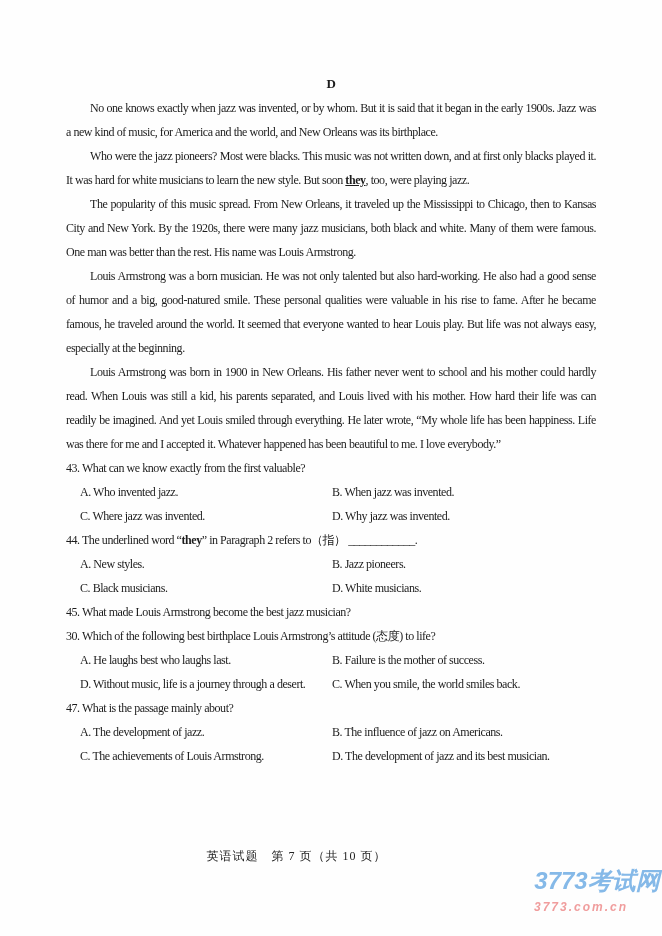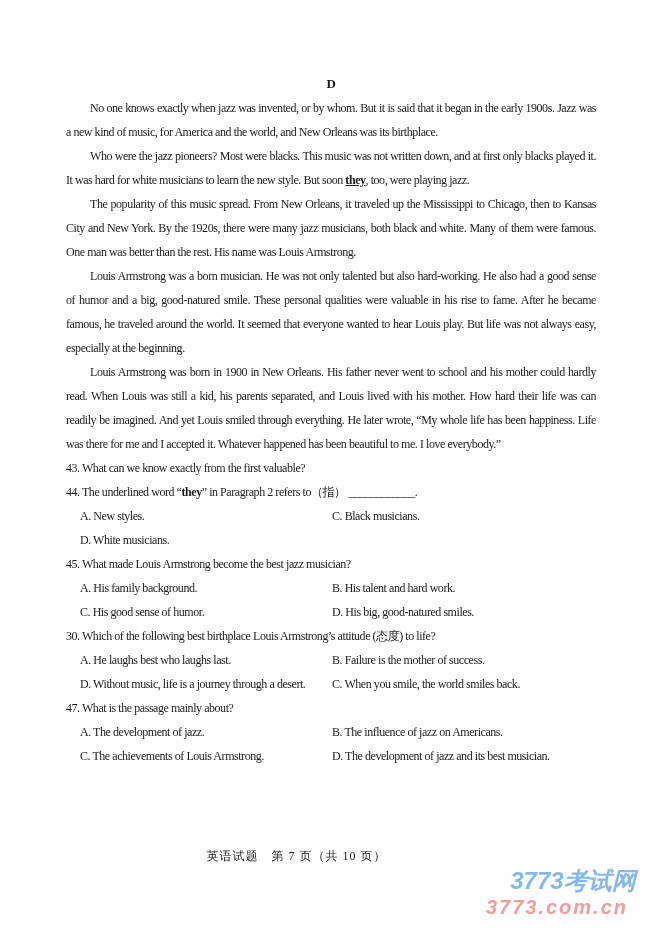--- a/index.html
+++ b/index.html
@@ -63,21 +63,21 @@
     pointer-events: none;
   }
   .wm-title {
     font-size: 24px;
     line-height: 34px;
     letter-spacing: 0px;
     text-shadow: 0 1px 1px rgba(255,255,255,0.7);
     padding-right: 2px;
   }
   .wm-url {
-    font-size: 20px;
+    font-size: 12px;
     line-height: 18px;
     letter-spacing: 2px;
     padding-right: 34px;
   }
 </style>
 </head>
 <body>
 
 <div class="page">
 
@@ -88,37 +88,38 @@
         <p class="para"><span>No one knows exactly when jazz was invented, or by whom. But it is said that it began in the early 1900s. Jazz was a new kind of music, for America and the world, and New Orleans was its birthplace.</span></p>
         <p class="para"><span>Who were the jazz pioneers? Most were blacks. This music was not written down, and at first only blacks played it. It was hard for white musicians to learn the new style. But soon </span><span class="b u">they</span><span>, too, were playing jazz.</span></p>
         <p class="para"><span>The popularity of this music spread. From New Orleans, it traveled up the Mississippi to Chicago, then to Kansas City and New York. By the 1920s, there were many jazz musicians, both black and white. Many of them were famous. One man was better than the rest. His name was Louis Armstrong.</span></p>
         <p class="para"><span>Louis Armstrong was a born musician. He was not only talented but also hard-working. He also had a good sense of humor and a big, good-natured smile. These personal qualities were valuable in his rise to fame. After he became famous, he traveled around the world. It seemed that everyone wanted to hear Louis play. But life was not always easy, especially at the beginning.</span></p>
         <p class="para"><span>Louis Armstrong was born in 1900 in New Orleans. His father never went to school and his mother could hardly read. When Louis was still a kid, his parents separated, and Louis lived with his mother. How hard their life was can readily be imagined. And yet Louis smiled through everything. He later wrote, “My whole life has been happiness. Life was there for me and I accepted it. Whatever happened has been beautiful to me. I love everybody.”</span></p>
       </div>
 
     <div id="questions">
         <div class="question">
           <div class="stem"><span>43. </span><span>What can we know exactly from the first valuable?</span></div>
+          <div class="opts">
+            <div class="opt">A. Who invented jazz.</div>
+            <div class="opt">B. When jazz was invented.</div>
+            <div class="opt">C. Where jazz was invented.</div>
+            <div class="opt">D. Why jazz was invented.</div>
+          </div>
         </div>
         <div class="question">
           <div class="stem"><span>44. </span><span>The underlined word “</span><span class="b">they</span><span>” in Paragraph 2 refers to（指） ____________.</span></div>
           <div class="opts">
             <div class="opt">A. New styles.</div>
+            <div class="opt">B. Jazz pioneers.</div>
             <div class="opt">C. Black musicians.</div>
             <div class="opt">D. White musicians.</div>
           </div>
         </div>
         <div class="question">
           <div class="stem"><span>45. </span><span>What made Louis Armstrong become the best jazz musician?</span></div>
-          <div class="opts">
-            <div class="opt">A. His family background.</div>
-            <div class="opt">B. His talent and hard work.</div>
-            <div class="opt">C. His good sense of humor.</div>
-            <div class="opt">D. His big, good-natured smiles.</div>
-          </div>
         </div>
         <div class="question">
           <div class="stem"><span>30. </span><span>Which of the following best birthplace Louis Armstrong’s attitude (态度) to life?</span></div>
           <div class="opts">
             <div class="opt">A. He laughs best who laughs last.</div>
             <div class="opt">B. Failure is the mother of success.</div>
             <div class="opt">D. Without music, life is a journey through a desert.</div>
             <div class="opt">C. When you smile, the world smiles back.</div>
           </div>
         </div>

